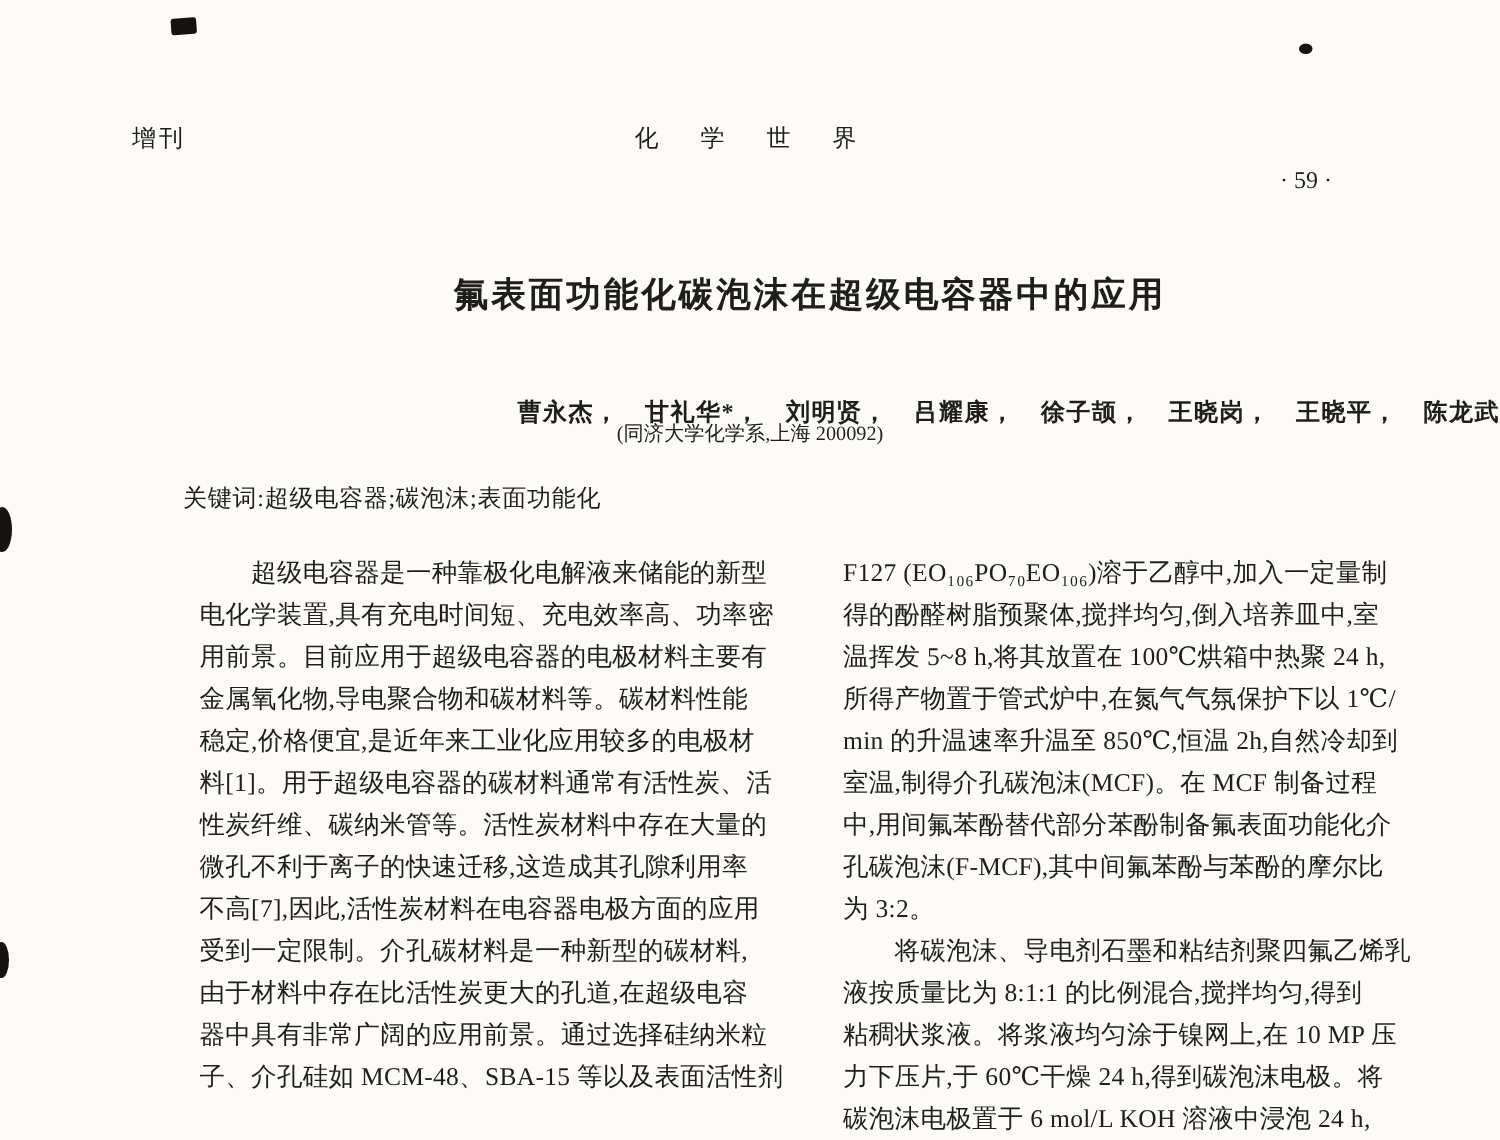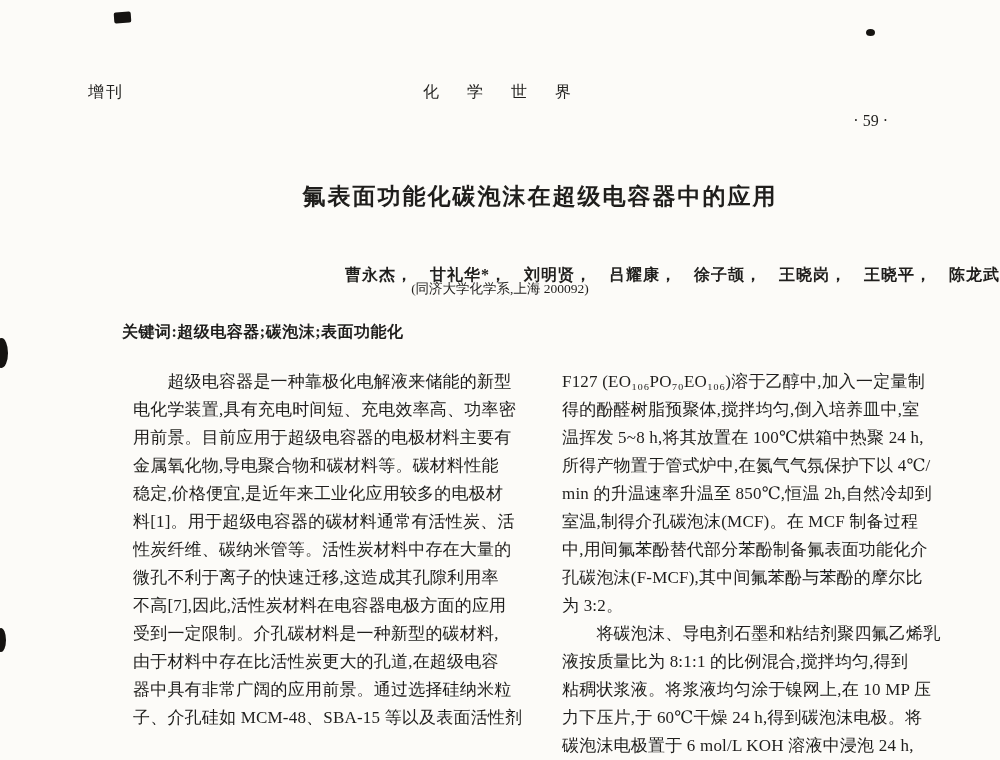--- a/index.html
+++ b/index.html
@@ -74,21 +74,21 @@
     left: 0;
     width: 100%;
     text-align: center;
     font-size: 13.5px;
   }
   .keywords {
     position: absolute;
     top: 322px;
     left: 122px;
     font-size: 16px;
-    font-weight: bold;
+    font-weight: normal;
     letter-spacing: 0.5px;
   }
   
   .col {
     position: absolute;
     top: 368px;
     width: 398px;
     font-size: 17px;
     line-height: 28px;
     margin-left: 48px;
@@ -147,21 +147,21 @@
       <div class="line">不高[7],因此,活性炭材料在电容器电极方面的应用</div>
       <div class="line">受到一定限制。介孔碳材料是一种新型的碳材料,</div>
       <div class="line">由于材料中存在比活性炭更大的孔道,在超级电容</div>
       <div class="line">器中具有非常广阔的应用前景。通过选择硅纳米粒</div>
       <div class="line">子、介孔硅如 MCM-48、SBA-15 等以及表面活性剂</div>
     </div>
   <div class="col col-right">
       <div class="line">F127 (EO₁₀₆PO₇₀EO₁₀₆)溶于乙醇中,加入一定量制</div>
       <div class="line">得的酚醛树脂预聚体,搅拌均匀,倒入培养皿中,室</div>
       <div class="line">温挥发 5~8 h,将其放置在 100℃烘箱中热聚 24 h,</div>
-      <div class="line">所得产物置于管式炉中,在氮气气氛保护下以 4℃/</div>
+      <div class="line">所得产物置于管式炉中,在氮气气氛保护下以 1℃/</div>
       <div class="line">min 的升温速率升温至 850℃,恒温 2h,自然冷却到</div>
       <div class="line">室温,制得介孔碳泡沫(MCF)。在 MCF 制备过程</div>
       <div class="line">中,用间氟苯酚替代部分苯酚制备氟表面功能化介</div>
       <div class="line">孔碳泡沫(F-MCF),其中间氟苯酚与苯酚的摩尔比</div>
       <div class="line">为 3:2。</div>
       <div class="line">　　将碳泡沫、导电剂石墨和粘结剂聚四氟乙烯乳</div>
       <div class="line">液按质量比为 8:1:1 的比例混合,搅拌均匀,得到</div>
       <div class="line">粘稠状浆液。将浆液均匀涂于镍网上,在 10 MP 压</div>
       <div class="line">力下压片,于 60℃干燥 24 h,得到碳泡沫电极。将</div>
       <div class="line">碳泡沫电极置于 6 mol/L KOH 溶液中浸泡 24 h,</div>

